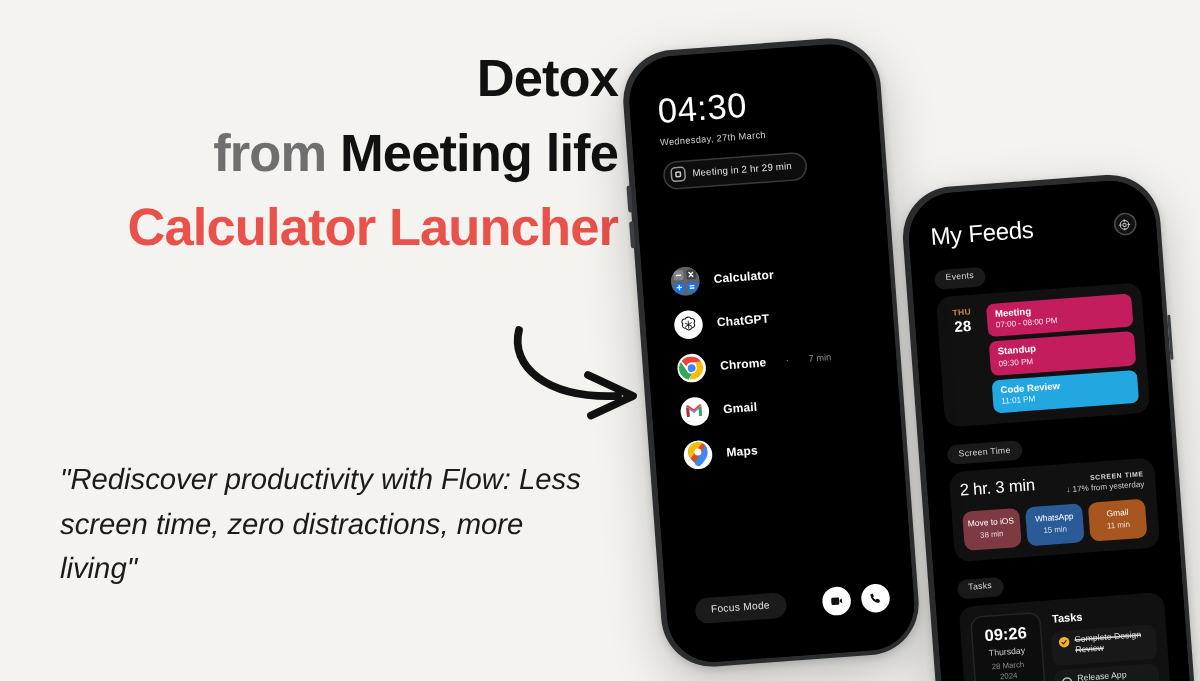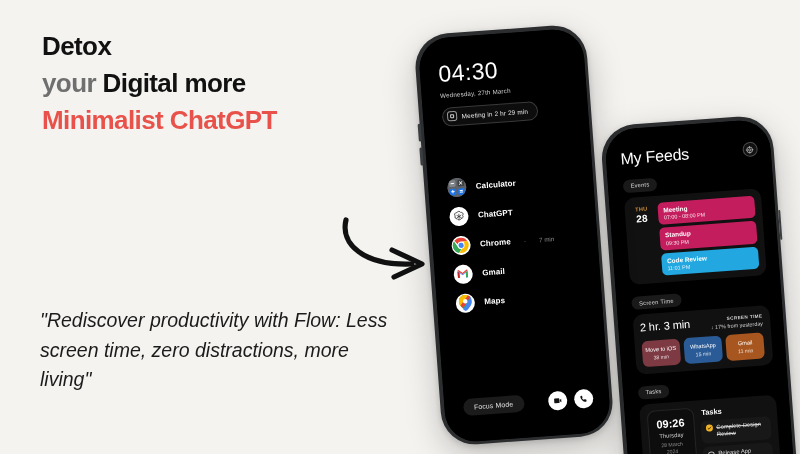--- a/index.html
+++ b/index.html
@@ -16,25 +16,26 @@
     overflow: hidden;
   }
 
   
   #copy {
     position: absolute;
     left: 42px; top: 28px;
     width: 370px;
   }
   .headline {
-    font-size: 26px;
+    font-size: 35px;
     font-weight: 700;
     line-height: 1.42;
     letter-spacing: -0.6px;
     white-space: nowrap;
+    text-align: right;
   }
   .hl-dark  { color: #111111; }
   .hl-grey  { color: #6f6f6f; }
   .hl-red   { color: #e8524a; }
 
   #quote {
     position: absolute;
     left: 40px; top: 306px;
     width: 350px;
     font-size: 19.5px;
@@ -267,24 +268,24 @@
 </head>
 <body>
 
 <div id="stage">
 
   <div id="copy">
     <div class="headline">
       <span class="hl-dark">Detox</span>
     </div>
     <div class="headline">
-      <span class="hl-grey">your </span><span class="hl-dark">Digital more</span>
+      <span class="hl-grey">from </span><span class="hl-dark">Meeting life</span>
     </div>
     <div class="headline">
-      <span class="hl-red">Minimalist ChatGPT</span>
+      <span class="hl-red">Calculator Launcher</span>
     </div>
   </div>
 
   <div id="quote">"Rediscover productivity with Flow: Less screen time, zero distractions, more living"</div>
 
   <svg id="arrow" viewBox="0 0 110 70">
     <path d="M12 6 C 6 30, 30 52, 78 50" stroke="#111" stroke-width="5.2" fill="none" stroke-linecap="round"></path>
     <path d="M58 36 L 88 50 L 60 63" stroke="#111" stroke-width="5.2" fill="none" stroke-linecap="round" stroke-linejoin="round"></path>
   </svg>
 

